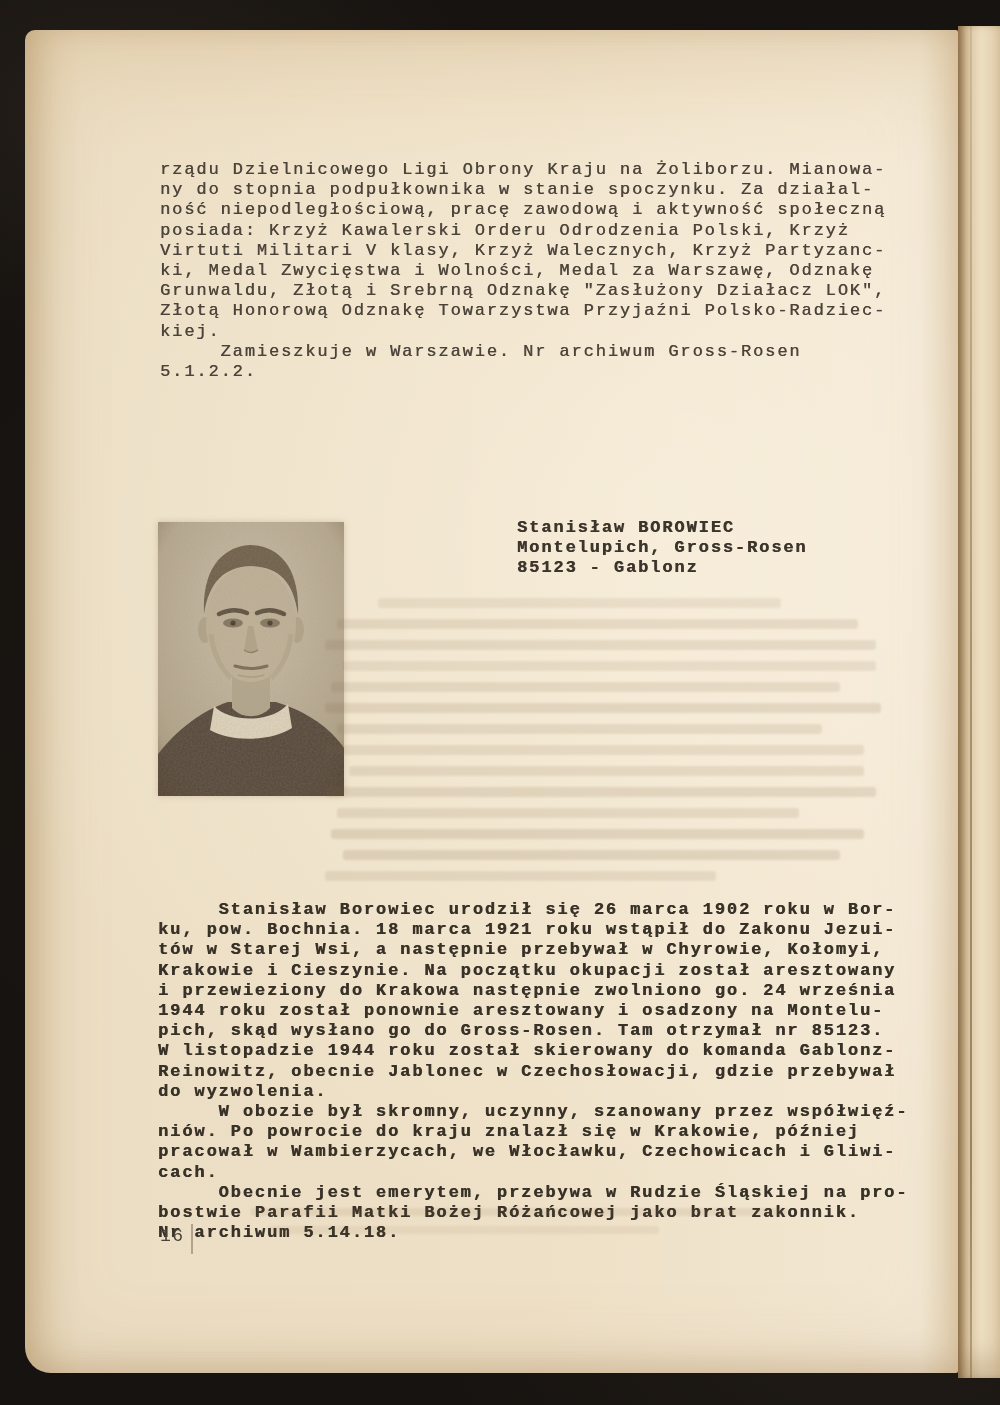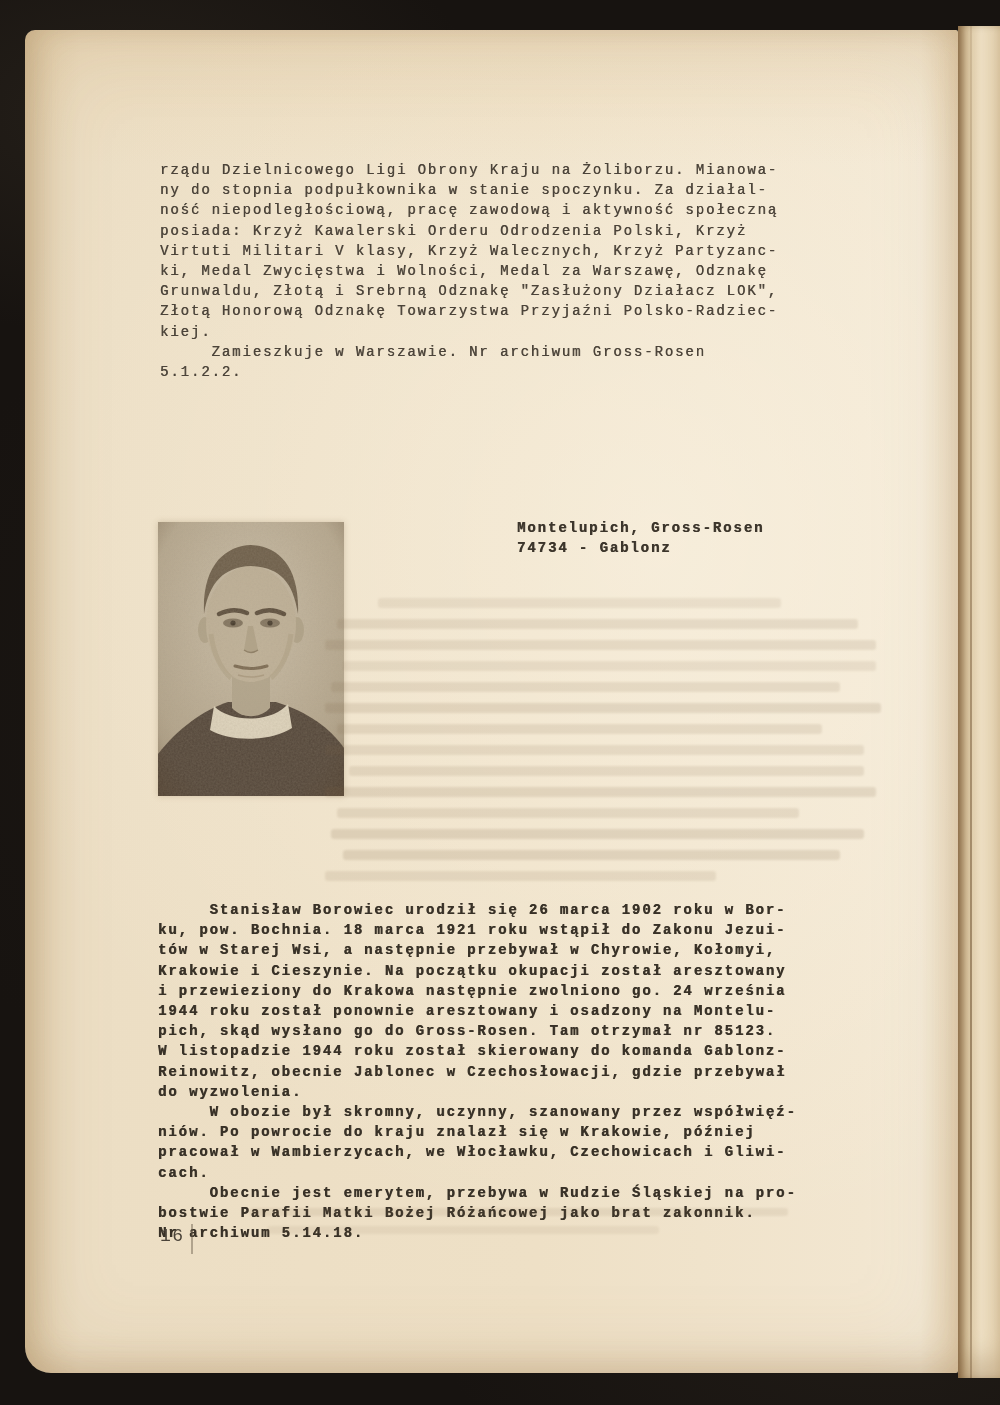--- a/index.html
+++ b/index.html
@@ -44,21 +44,21 @@
     content: "";
     position: absolute; left: 12px; top: 0;
     width: 2px; height: 100%;
     background: linear-gradient(180deg, rgba(120,90,55,0.15), rgba(110,80,48,0.45) 45%, rgba(100,72,40,0.55) 85%, rgba(90,62,32,0.3));
   }
 
   
   .text-block {
     position: absolute;
     color: #4b4339;
-    font-size: 14px;
+    font-size: 17px;
     letter-spacing: 1.9px;
     line-height: 20.2px;
     white-space: pre;
     filter: blur(0.25px);
   }
   .text-block .tline { white-space: pre; }
 
   .intro {
     left: 135px; top: 130px;
     text-shadow: 0.45px 0 0 rgba(75,67,57,0.8);
@@ -186,21 +186,21 @@
       <path d="M86,128 Q93,133 100,128" stroke="#8d7d64" stroke-width="1.5" fill="none"></path>
       <path d="M77,144 Q93,149 109,144" stroke="#7c6b53" stroke-width="3" fill="none" stroke-linecap="round"></path>
       <path d="M80,153 Q93,157 106,153" stroke="#a49377" stroke-width="1.5" fill="none" opacity="0.7"></path>
       <path d="M53,112 Q57,142 73,156" stroke="#a69878" stroke-width="5" opacity="0.35" fill="none"></path>
       <path d="M133,112 Q129,142 113,156" stroke="#a69878" stroke-width="5" opacity="0.35" fill="none"></path>
       <rect width="186" height="274" filter="url(#pgrain)" opacity="0.5"></rect>
       <rect width="186" height="274" fill="url(#pvig)"></rect>
     </svg>
   </div>
 
-  <div class="text-block caption"><div class="tline">Montelupich, Gross-Rosen</div><div class="tline">74734 - Gablonz</div></div>
+  <div class="text-block caption"><div class="tline">Stanisław BOROWIEC</div><div class="tline">Montelupich, Gross-Rosen</div><div class="tline">85123 - Gablonz</div></div>
 
   <div class="ghost">
     <div class="ghost-line"></div>
     <div class="ghost-line"></div>
     <div class="ghost-line"></div>
     <div class="ghost-line"></div>
     <div class="ghost-line"></div>
     <div class="ghost-line"></div>
     <div class="ghost-line"></div>
     <div class="ghost-line"></div>

